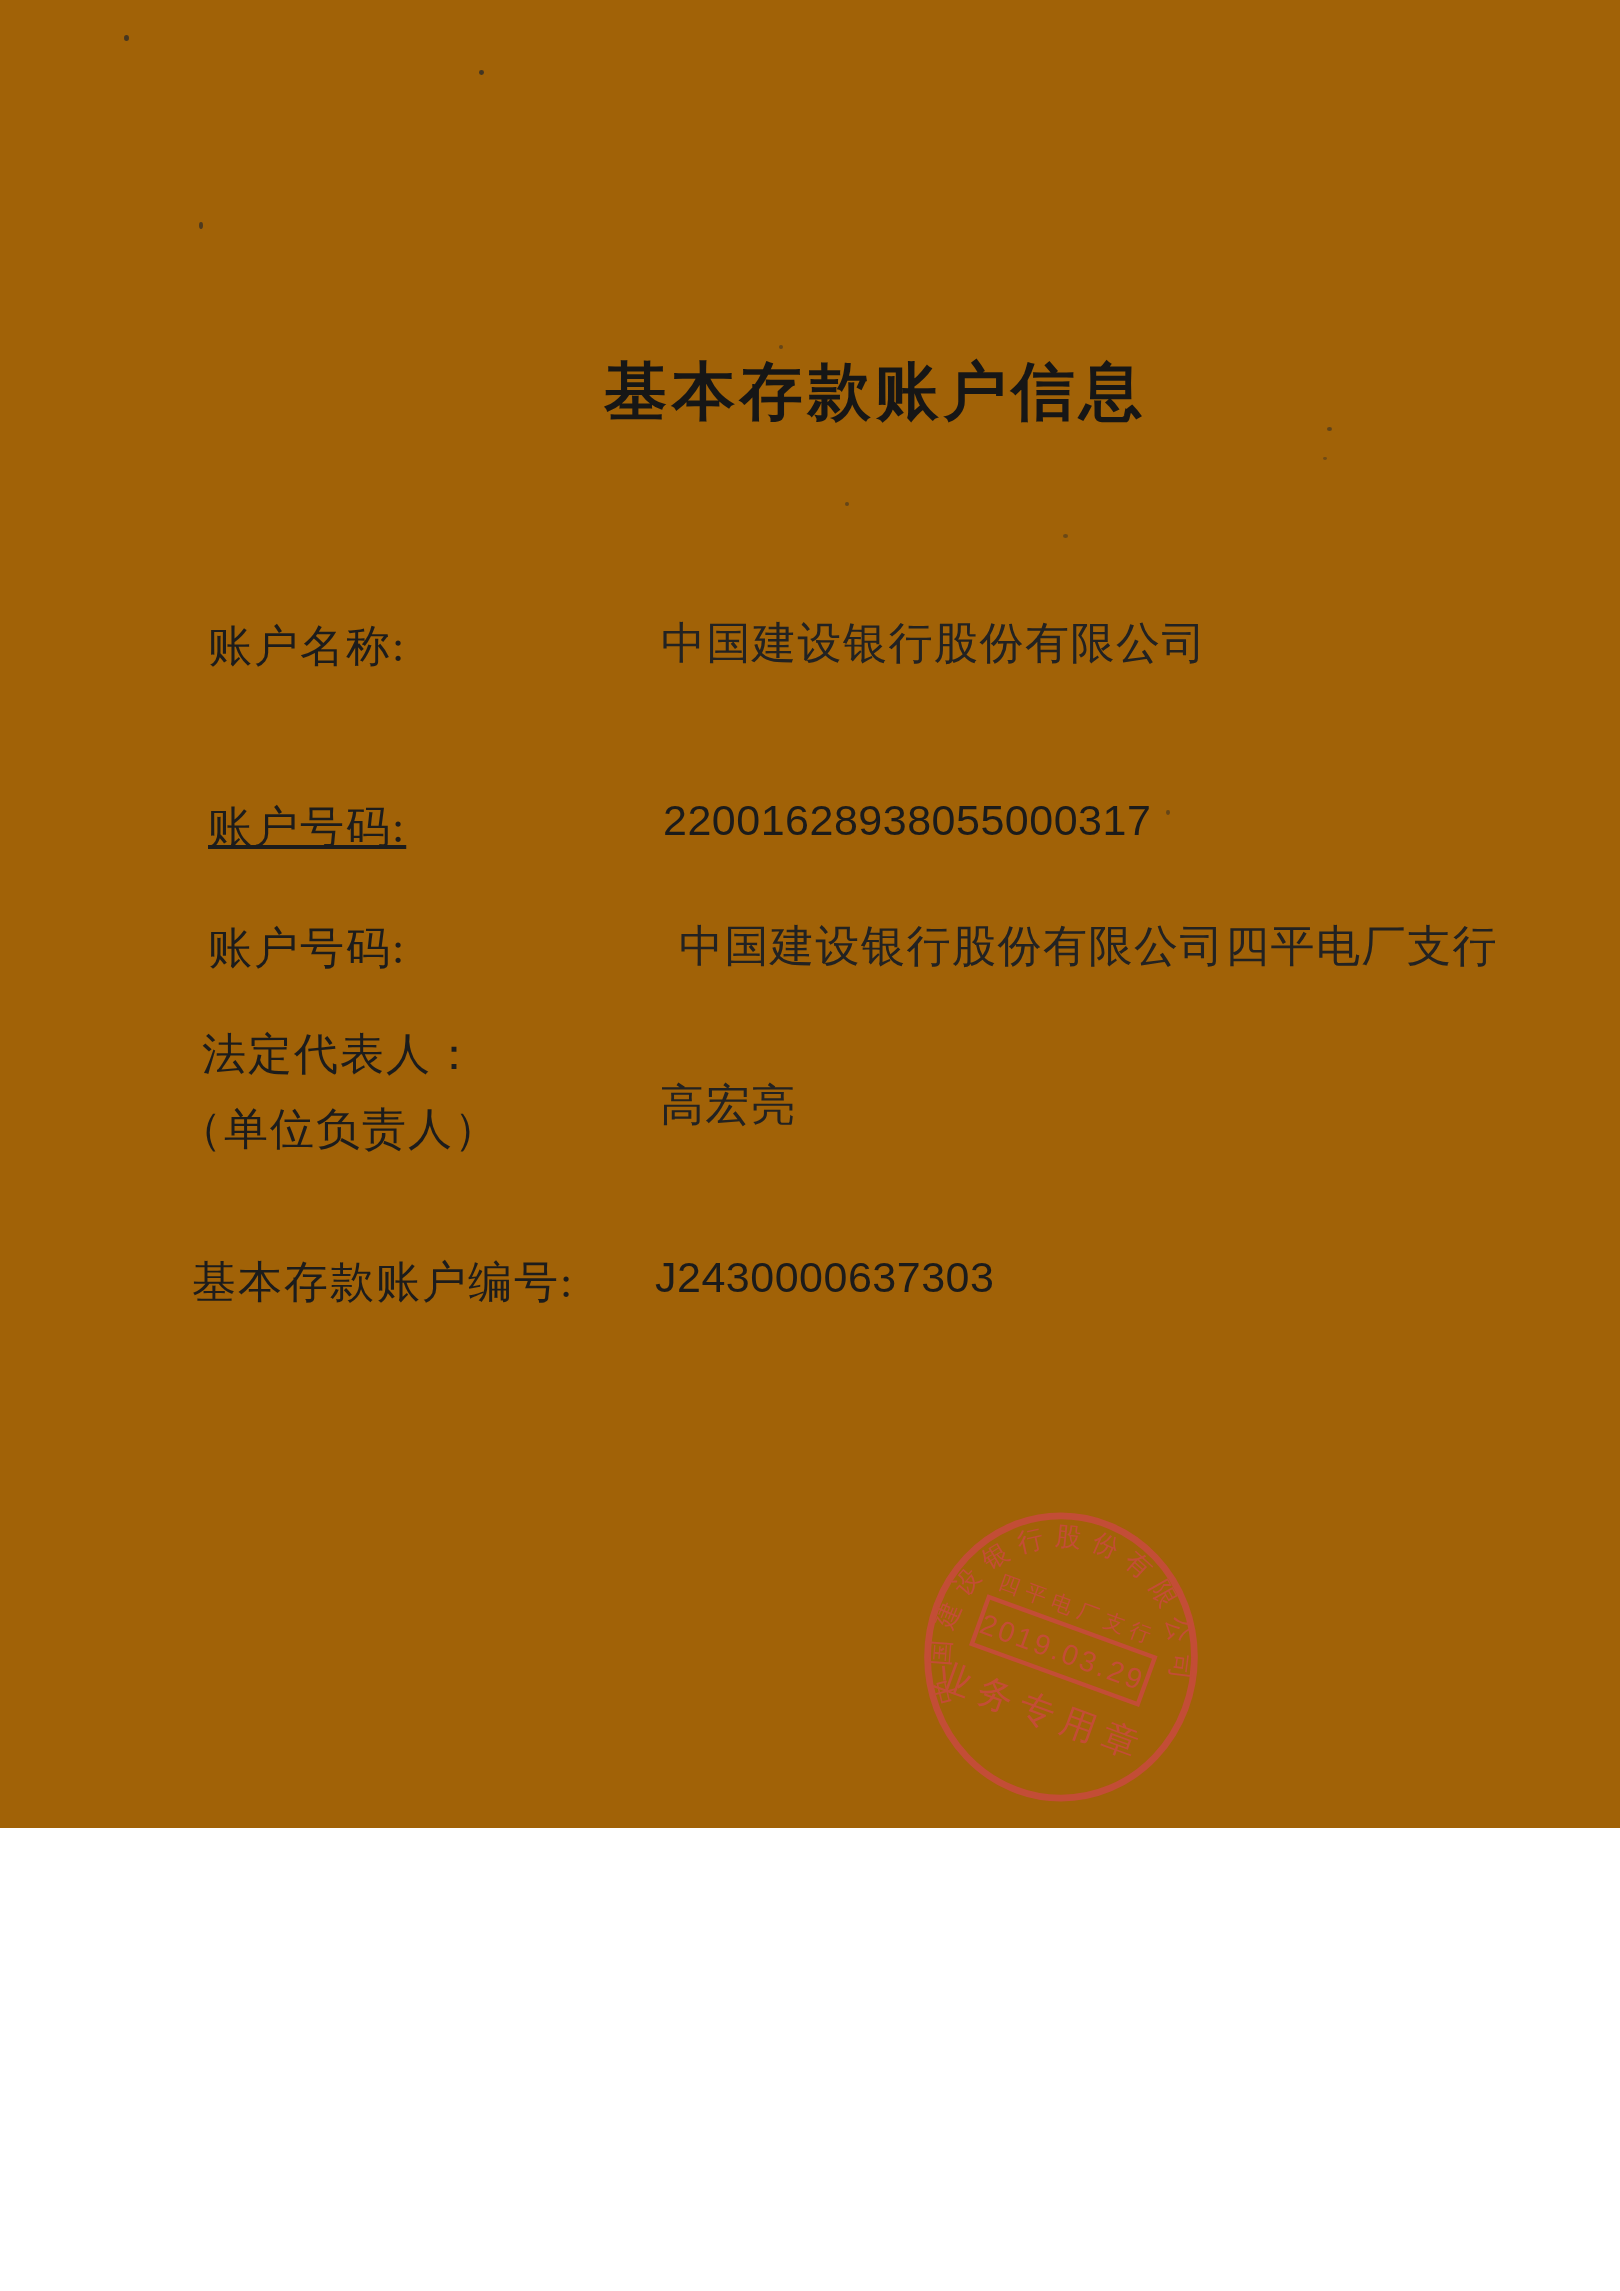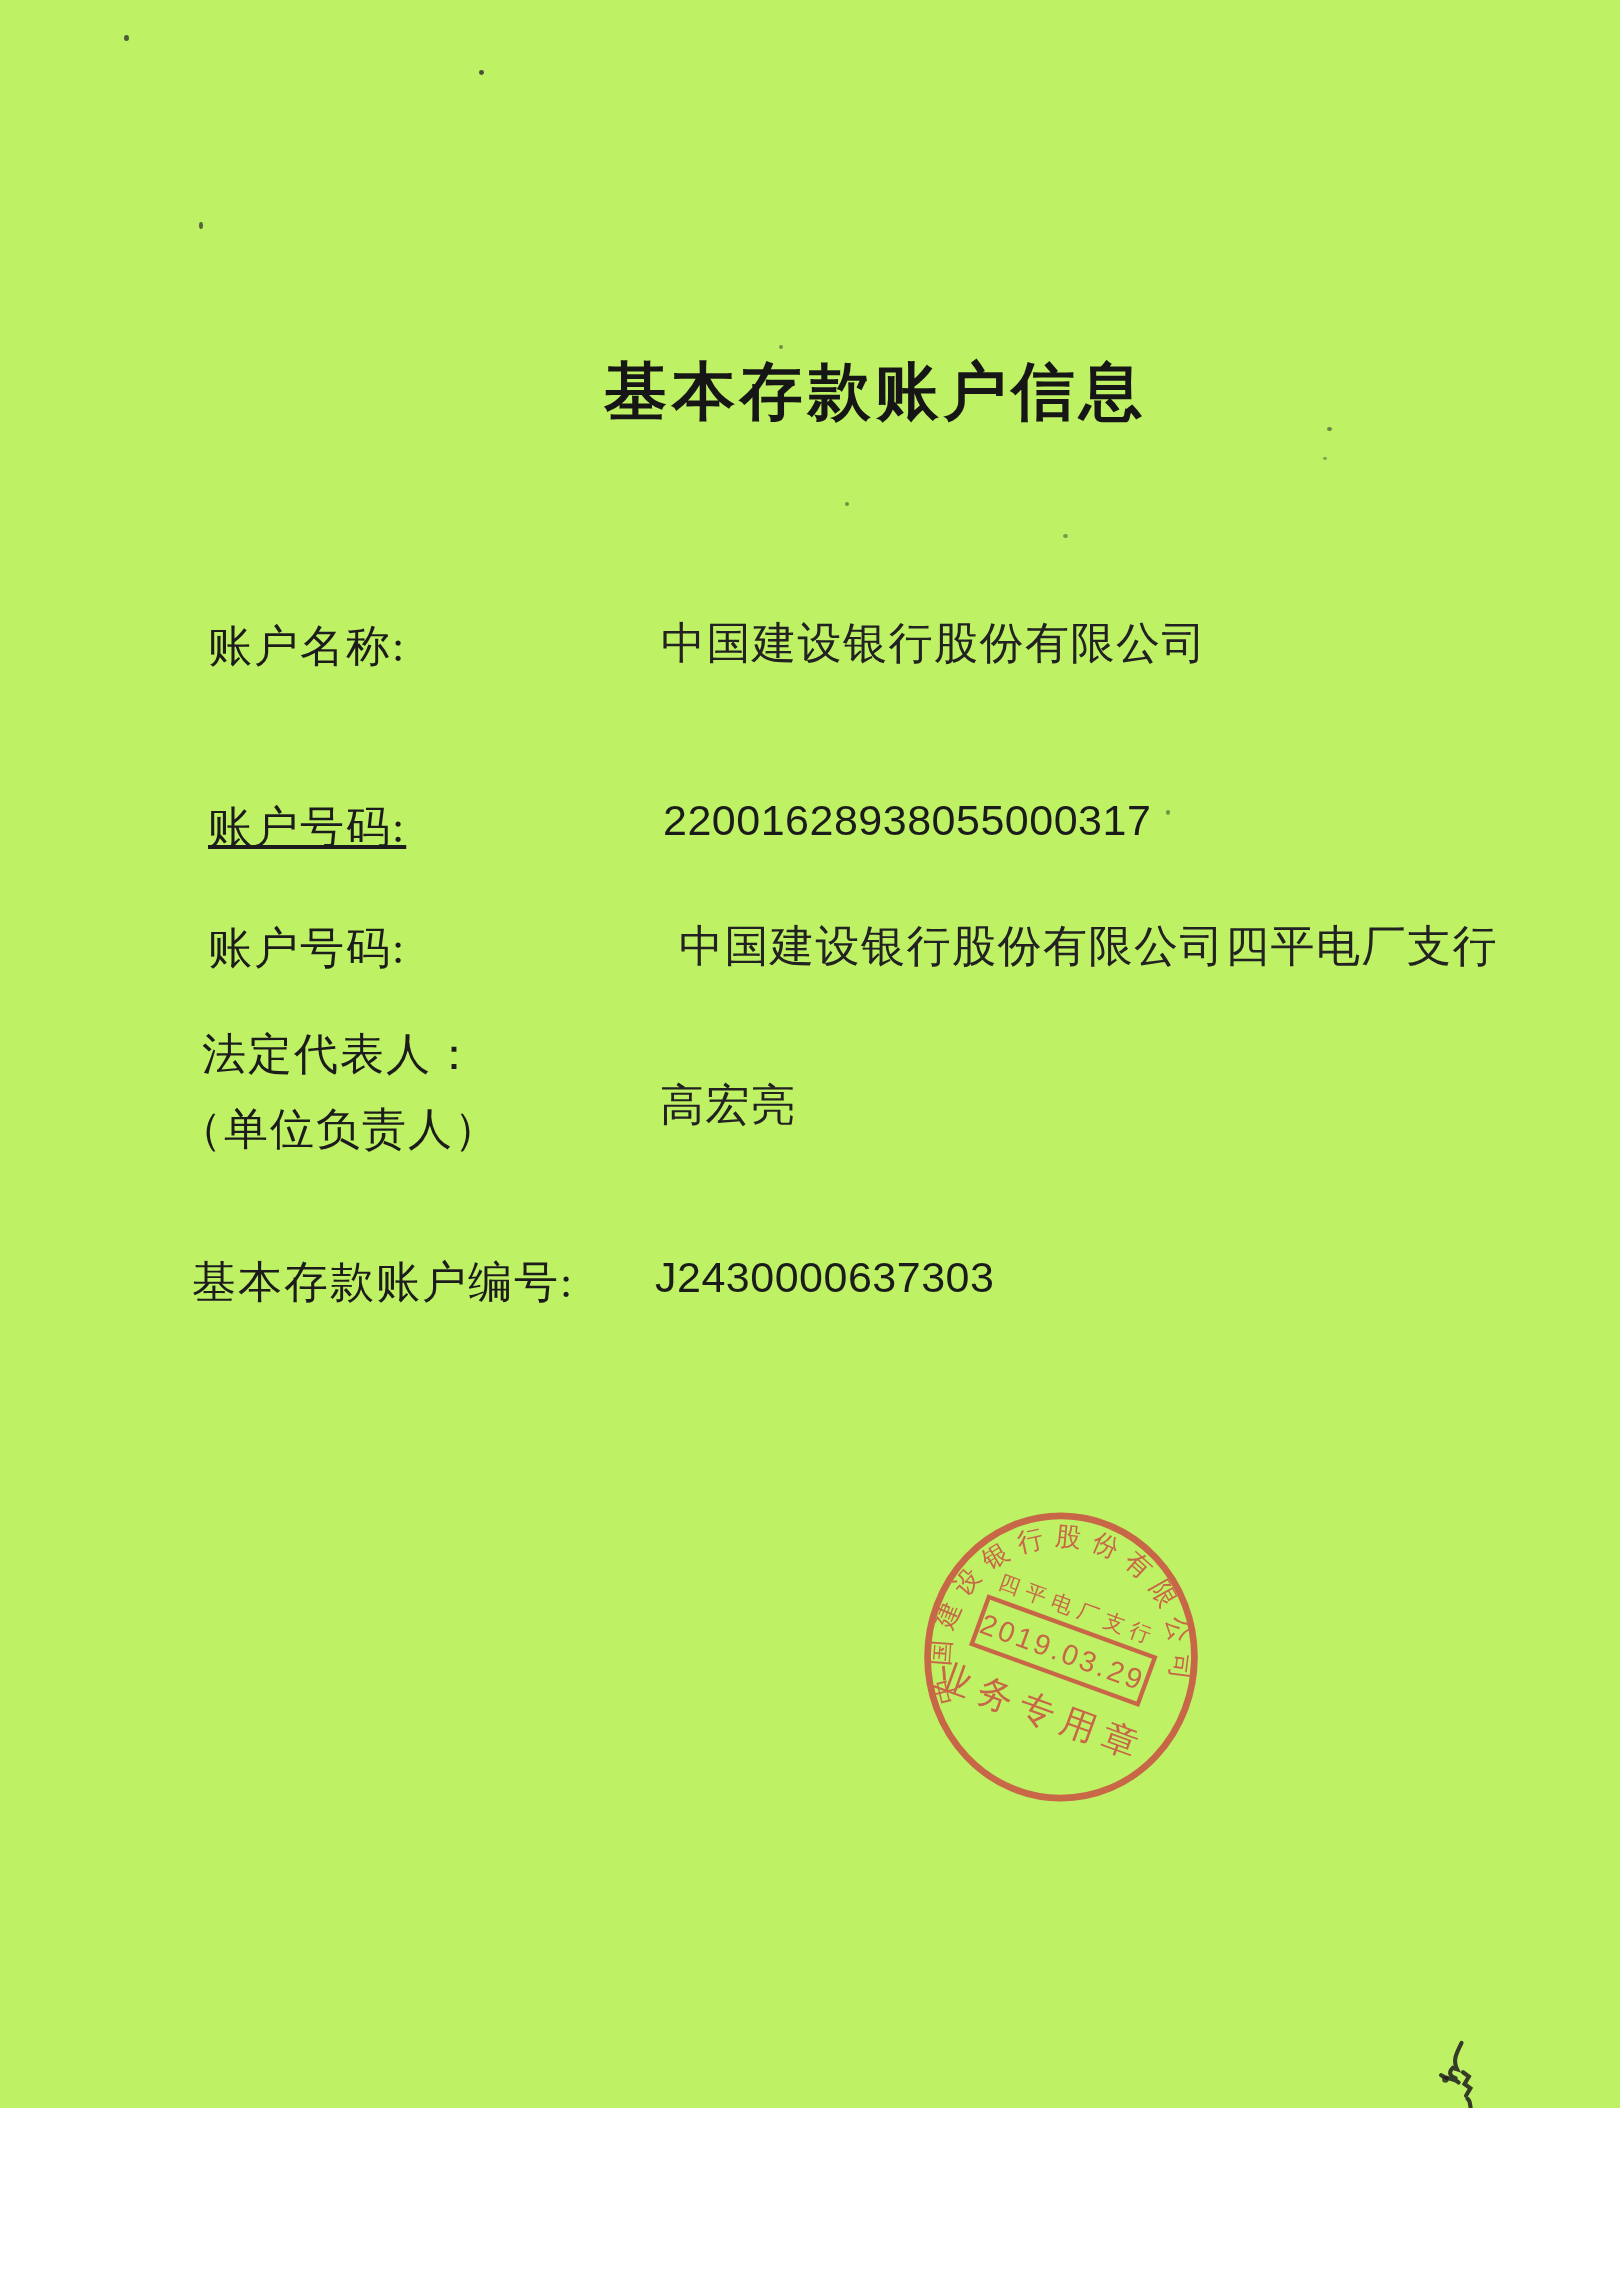--- a/index.html
+++ b/index.html
@@ -1,19 +1,19 @@
 <!DOCTYPE html>
 <html><head>
 <meta charset="utf-8">
 <style>
   html,body{margin:0;padding:0;background:#ffffff;}
   .page{
     position:relative;
-    width:1620px;height:2108px;
-    background:#bef264;
+    width:1620px;height:1828px;
+    background:#a16207;
     overflow:hidden;
     font-family:"Liberation Serif","DejaVu Serif",serif;
     color:#1e1e1e;
   }
   .doc-title{
     position:absolute;left:604px;top:349px;
     font-size:63px;font-weight:700;letter-spacing:4.9px;
     color:#161616;white-space:nowrap;
   }
   .lbl{

